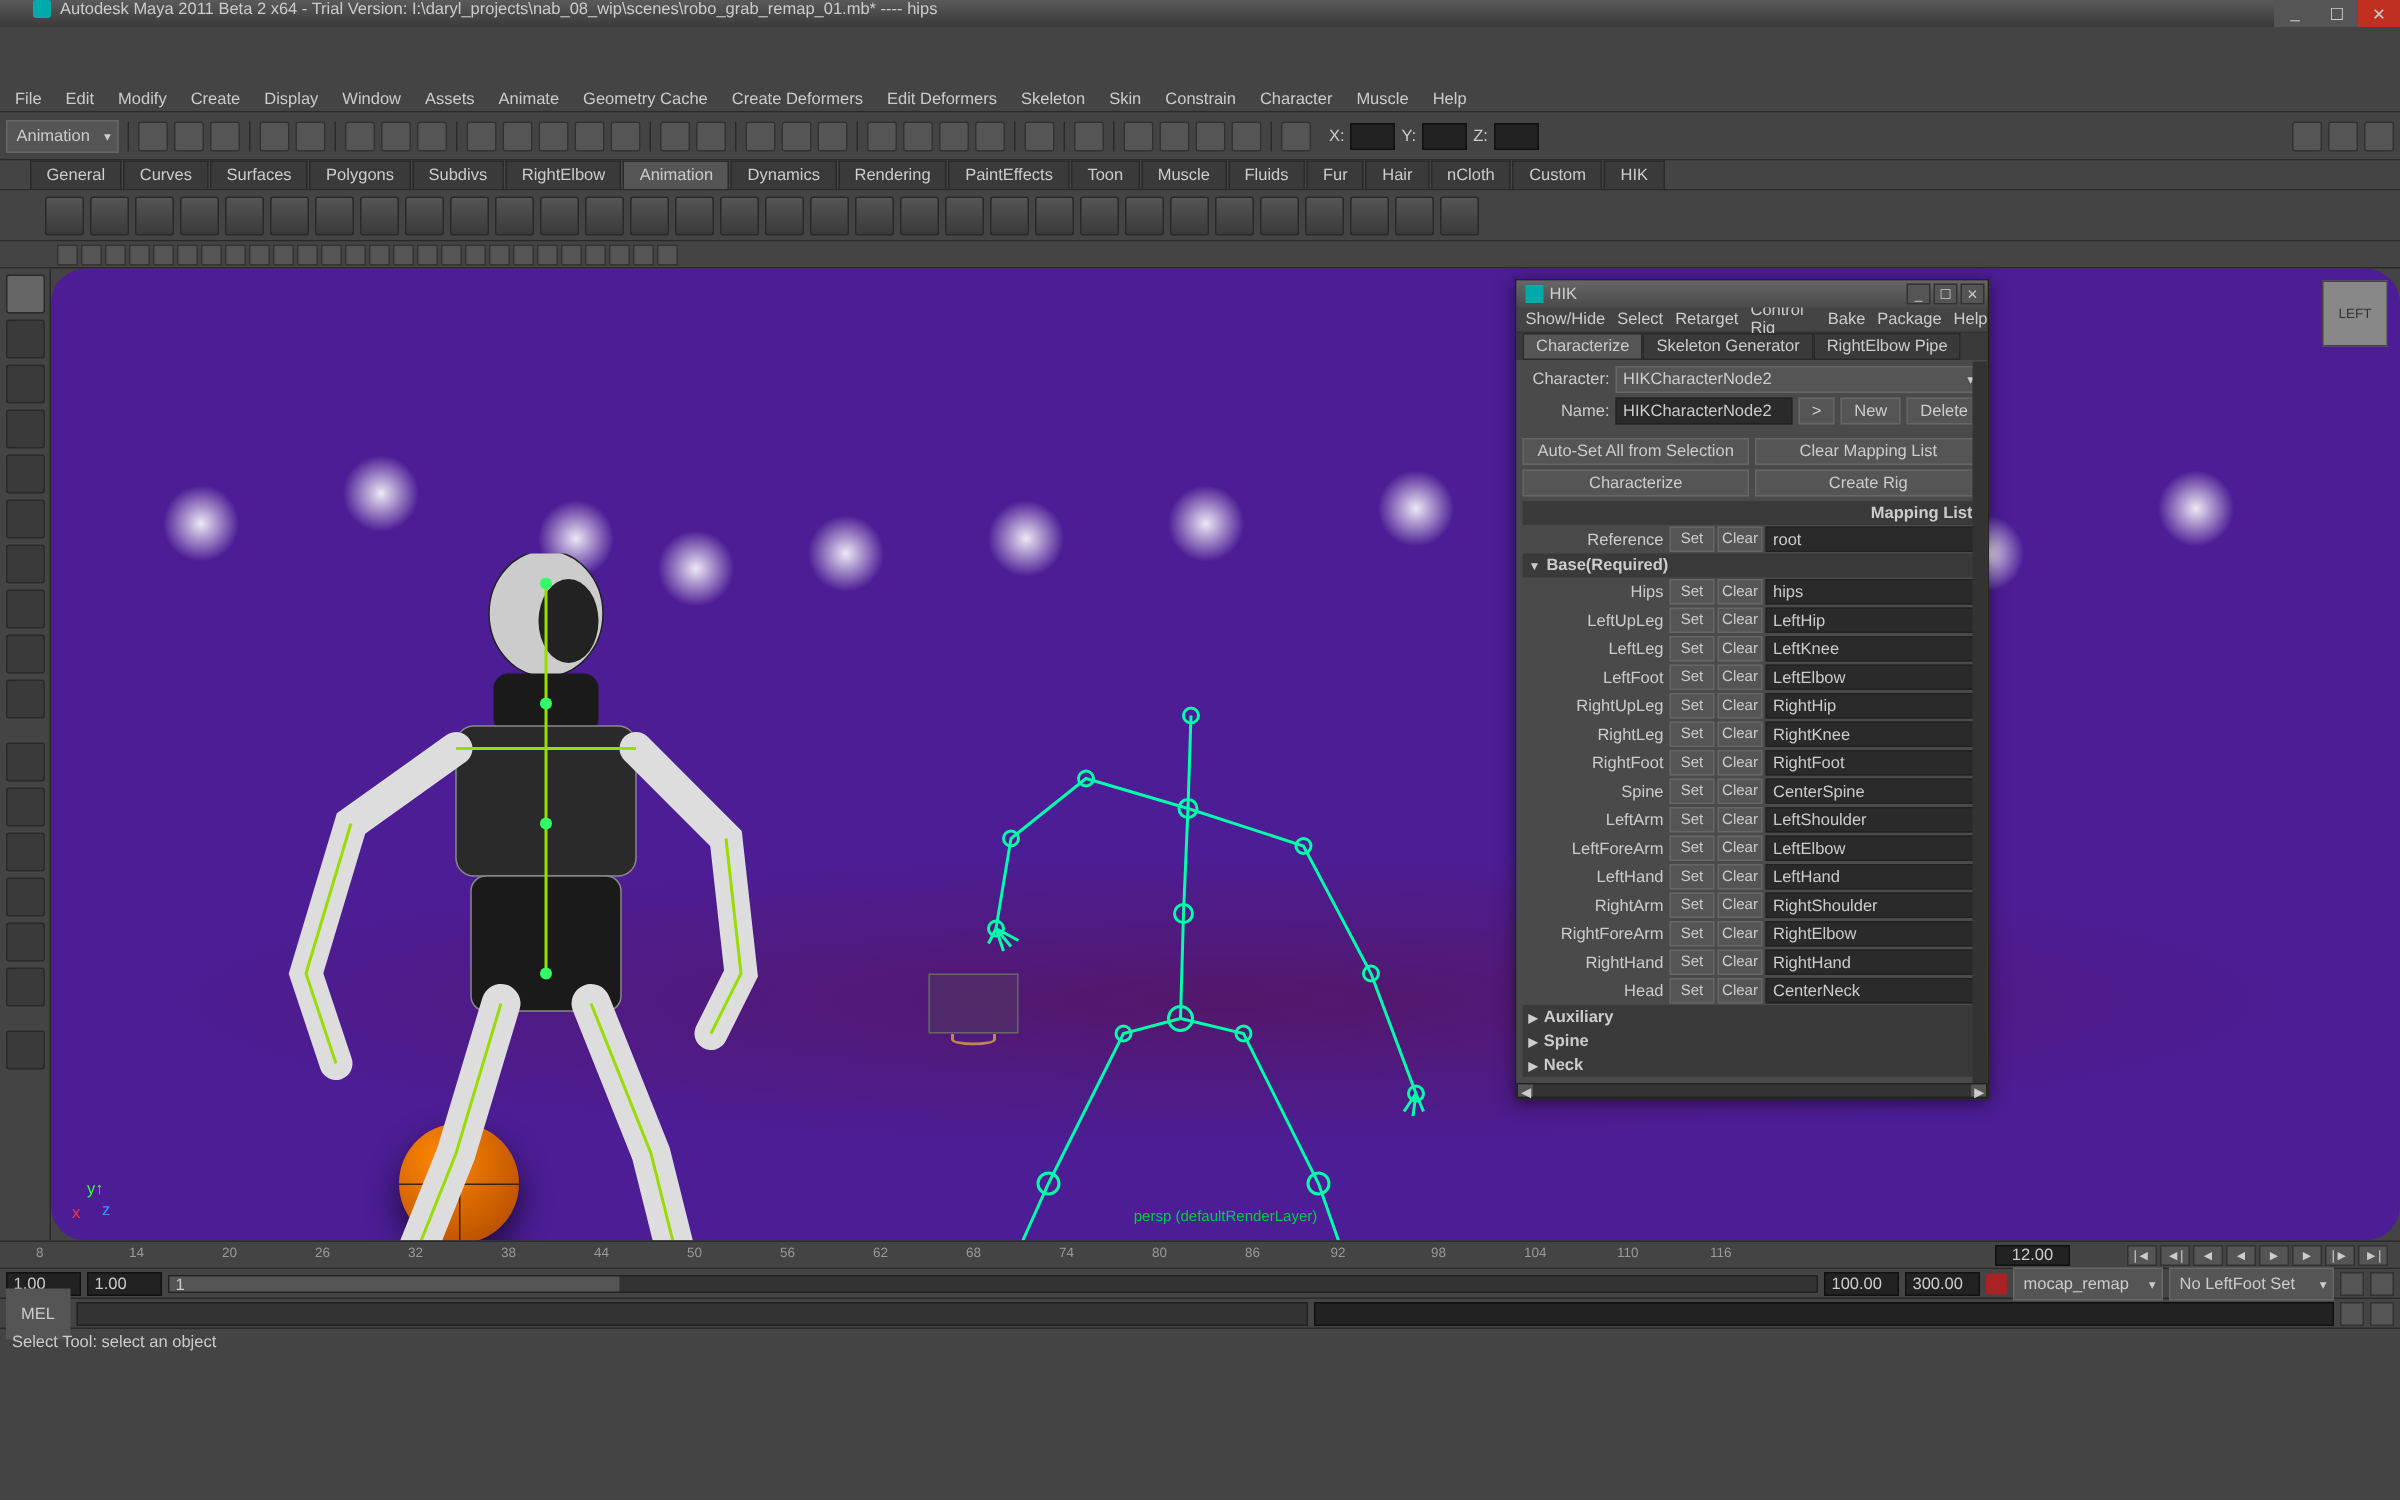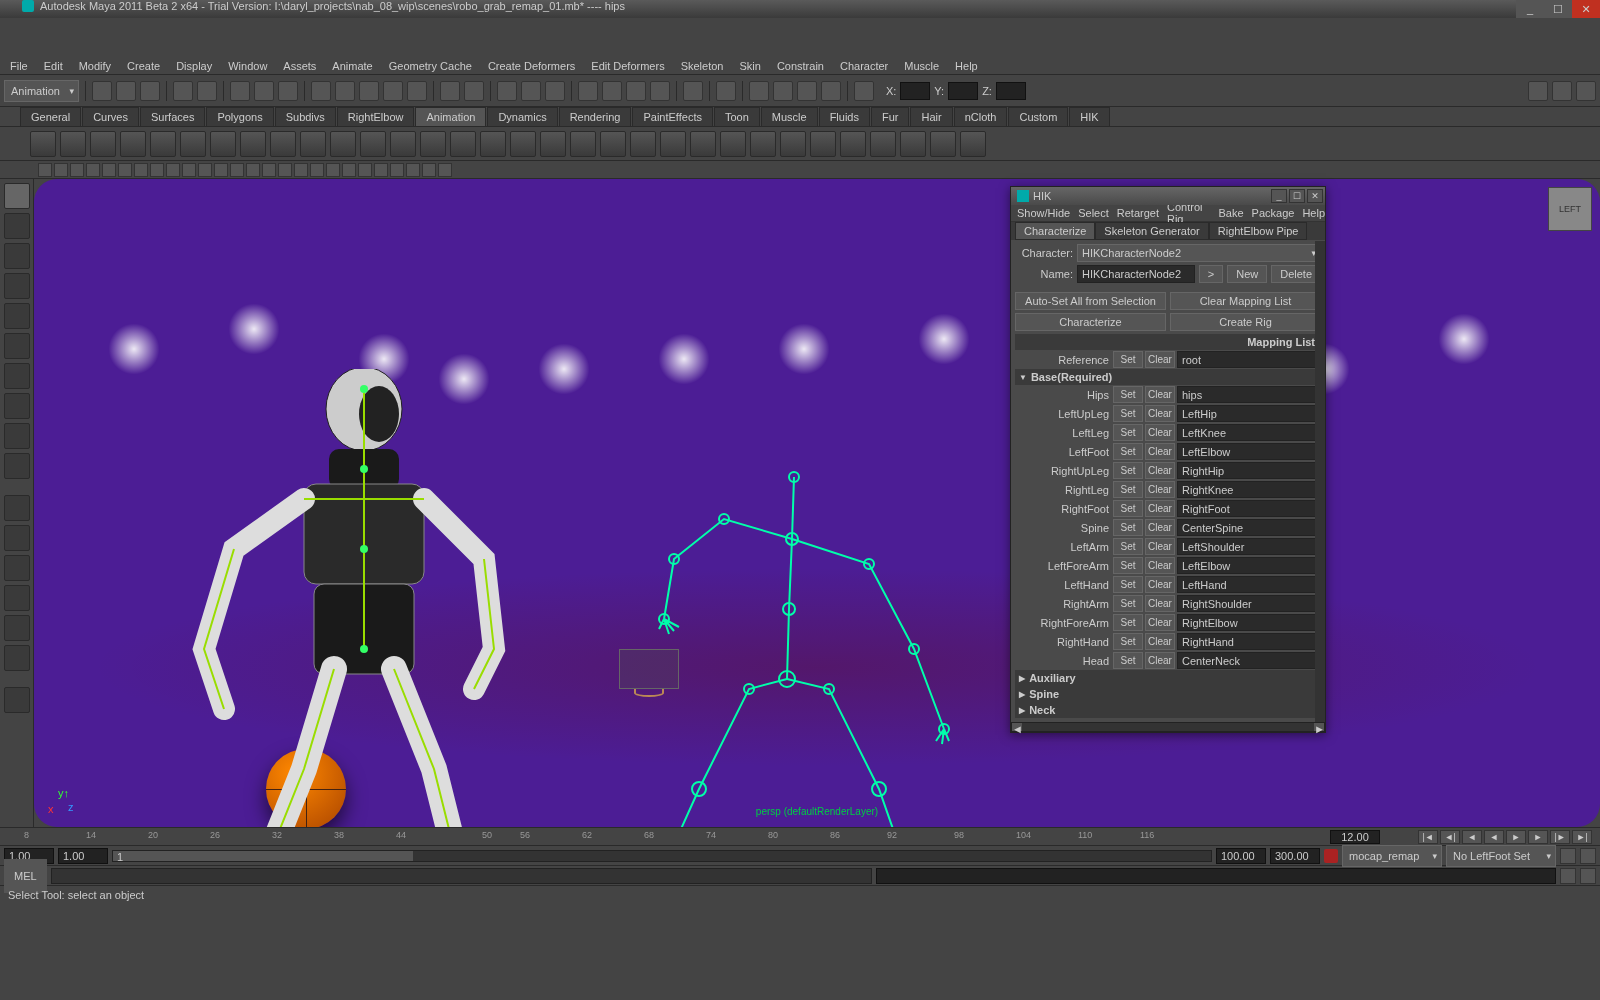--- a/index.html
+++ b/index.html
@@ -542,21 +542,21 @@
 
 <div class="timeslider">
   <div class="ticks" id="ticks">
       <span class="tick" style="left: 0px;">8</span>
       <span class="tick" style="left: 62px;">14</span>
       <span class="tick" style="left: 124px;">20</span>
       <span class="tick" style="left: 186px;">26</span>
       <span class="tick" style="left: 248px;">32</span>
       <span class="tick" style="left: 310px;">38</span>
       <span class="tick" style="left: 372px;">44</span>
-      <span class="tick" style="left: 434px; margin-left: 24px;">50</span>
+      <span class="tick" style="left: 434px;">50</span>
       <span class="tick" style="left: 496px;">56</span>
       <span class="tick" style="left: 558px;">62</span>
       <span class="tick" style="left: 620px;">68</span>
       <span class="tick" style="left: 682px;">74</span>
       <span class="tick" style="left: 744px;">80</span>
       <span class="tick" style="left: 806px;">86</span>
       <span class="tick" style="left: 863px;">92</span>
       <span class="tick" style="left: 930px;">98</span>
       <span class="tick" style="left: 992px;">104</span>
       <span class="tick" style="left: 1054px;">110</span>

